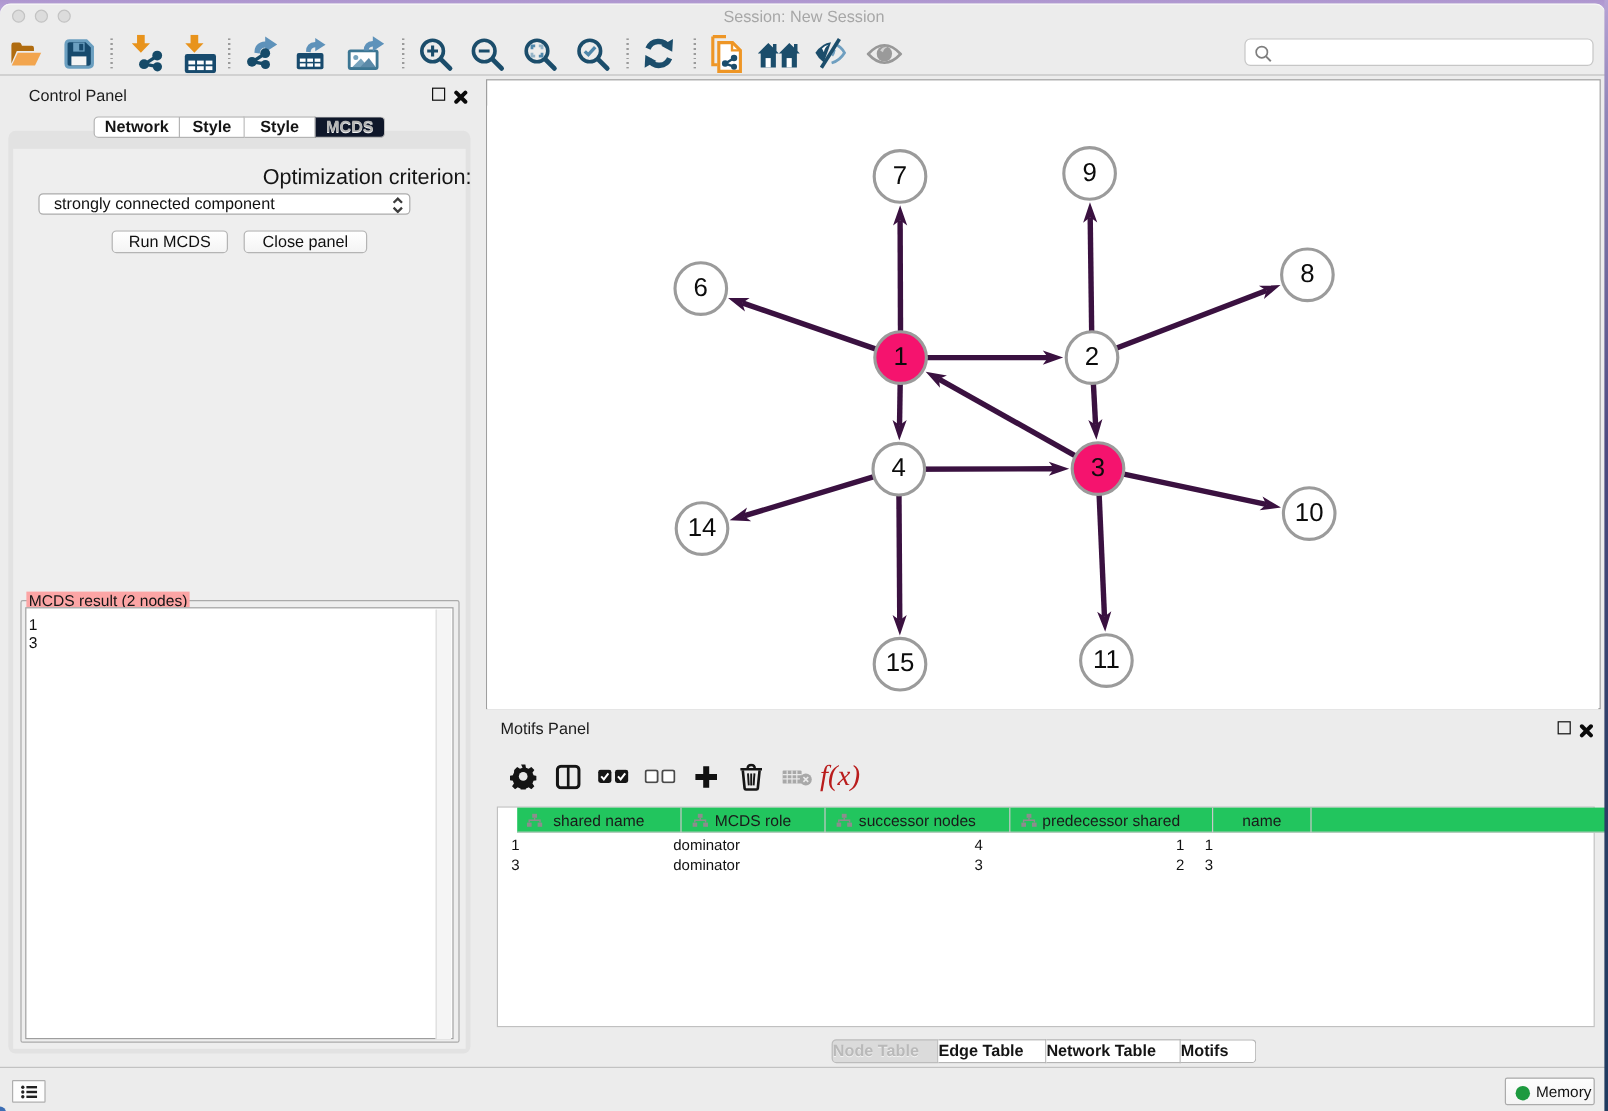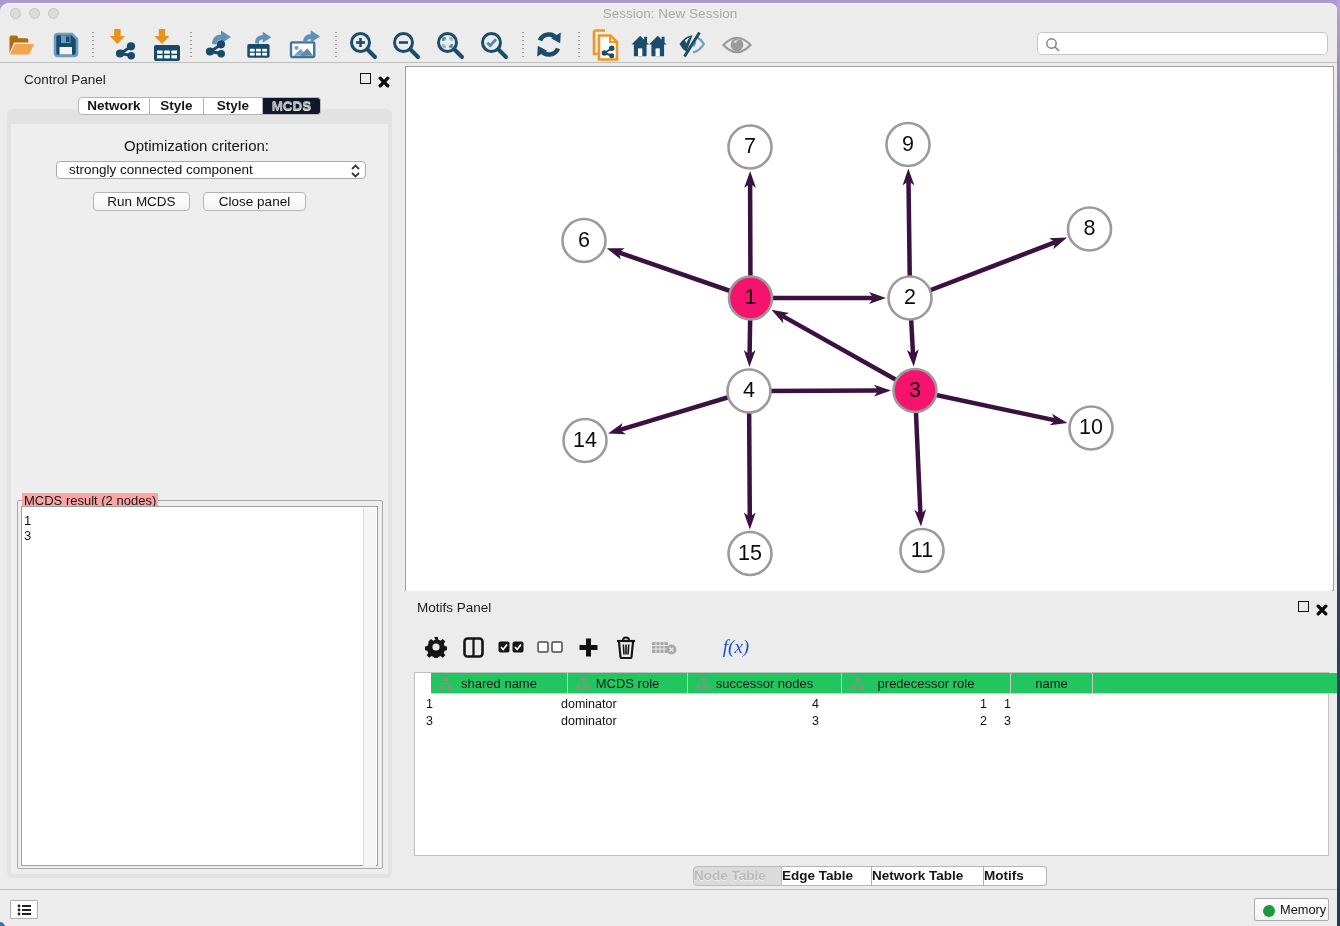--- a/index.html
+++ b/index.html
@@ -28,23 +28,23 @@
   .tabrow { position:absolute; display:flex; z-index:5; }
   .tab { font-size:13.5px; font-weight:bold; color:#151515; background:#fff;
          border:1px solid #b4b4b4; border-left:none; height:18px; line-height:16px; text-align:center; }
   .tab.first { border-left:1px solid #b4b4b4; border-radius:4px 0 0 4px; }
   .tab.last  { border-radius:0 4px 4px 0; }
   .tab.dis { background:#0f172a; color:#b4b4b4; text-shadow:0 1px 0 #f4f4f4; border-color:#bcbcbc; }
   #cpouter { position:absolute; left:7px; top:109px; width:385px; height:769px;
              background:#e2e2e2; border-radius:6px; }
   #cpinner { position:absolute; left:11px; top:124px; width:377px; height:750px;
              background:#eeeeee; }
-  #optlabel { position:absolute; left:0px; top:137px; width:393px; text-align:center;
-              font-size:15px; color:#151515; }
-  #combo { position:absolute; left:56px; top:161px; width:310px; height:18px;
+  #optlabel { position:absolute; left:0px; top:137px; width:393px; text-align:right;
+              font-size:18px; color:#151515; }
+  #combo { position:absolute; left:32px; top:161px; width:310px; height:18px;
            background:#fff; border:1px solid #ababab; border-radius:4px;
            font-size:13.5px; color:#111; line-height:16px; padding-left:12px; }
   .btn { position:absolute; height:19px; background:linear-gradient(#ffffff,#f4f4f4);
          border:1px solid #b4b4b4; border-radius:4px; font-size:13.5px; color:#111;
          text-align:center; line-height:17px; }
   #fsetbox { position:absolute; left:17px; top:500px; width:366px; height:369px;
              border:1px solid #aaaaaa; border-radius:2px; }
   #fsetlegend { position:absolute; left:22px; top:493px; background:#fca5a5; padding:0 2px;
                 font-size:13px; color:#151515; }
   #resultbox { position:absolute; left:21px; top:506px; width:357px; height:360px;
@@ -417,21 +417,21 @@
         <line x1="0" y1="5.5" x2="16" y2="5.5"></line>
         <line x1="0" y1="9" x2="16" y2="9"></line>
         <line x1="4" y1="2" x2="4" y2="13"></line>
         <line x1="8" y1="2" x2="8" y2="13"></line>
         <line x1="12" y1="2" x2="12" y2="13"></line>
       </g>
   <circle cx="19.5" cy="9.5" r="5" fill="#a8a8a8"></circle>
   <path d="M17.5 7.5 L21.5 11.5 M21.5 7.5 L17.5 11.5" stroke="#e9e9e9" stroke-width="1.4"></path>
     </svg>
   </div>
-<div class="ticon" style="left:714px; width:44px; font-family:'Liberation Serif',serif; font-style:italic; font-size:19px; color:#1d4ed8;">f(x)</div>
+<div class="ticon" style="left:678px; width:44px; font-family:'Liberation Serif',serif; font-style:italic; font-size:24px; color:#b91c1c;">f(x)</div>
 <div id="ttable">
   <div id="thead">
     <div class="th" style="left:0; width:137px;">
         <svg class="hic" style="left:8px;" width="13" height="12" viewBox="0 0 13 12">
           <g fill="#8d8d8d">
             <rect x="4.5" y="0" width="4" height="3.5"></rect>
             <rect x="0" y="7.5" width="4" height="3.5"></rect>
             <rect x="9" y="7.5" width="4" height="3.5"></rect>
           </g>
           <path d="M6.5 3.5 L6.5 5.5 M2 7.5 L2 5.5 L11 5.5 L11 7.5" fill="none" stroke="#8d8d8d" stroke-width="1.2"></path>
@@ -462,21 +462,21 @@
       </div>
     <div class="th" style="left:411px; width:169px;">
         <svg class="hic" style="left:9px;" width="13" height="12" viewBox="0 0 13 12">
           <g fill="#8d8d8d">
             <rect x="4.5" y="0" width="4" height="3.5"></rect>
             <rect x="0" y="7.5" width="4" height="3.5"></rect>
             <rect x="9" y="7.5" width="4" height="3.5"></rect>
           </g>
           <path d="M6.5 3.5 L6.5 5.5 M2 7.5 L2 5.5 L11 5.5 L11 7.5" fill="none" stroke="#8d8d8d" stroke-width="1.2"></path>
         </svg>
-        <span>predecessor role</span>
+        <span>predecessor shared</span>
       </div>
     <div class="th" style="left:580px; width:82px;">
         <span>name</span>
       </div>
   </div>
   <div class="td" style="left:11px; top:24px;">1</div>
   <div class="td" style="left:146px; top:24px;">dominator</div>
   <div class="td" style="left:257px; top:24px; width:147px; text-align:right;">4</div>
   <div class="td" style="left:411px; top:24px; width:161px; text-align:right;">1</div>
   <div class="td" style="left:589px; top:24px;">1</div>

